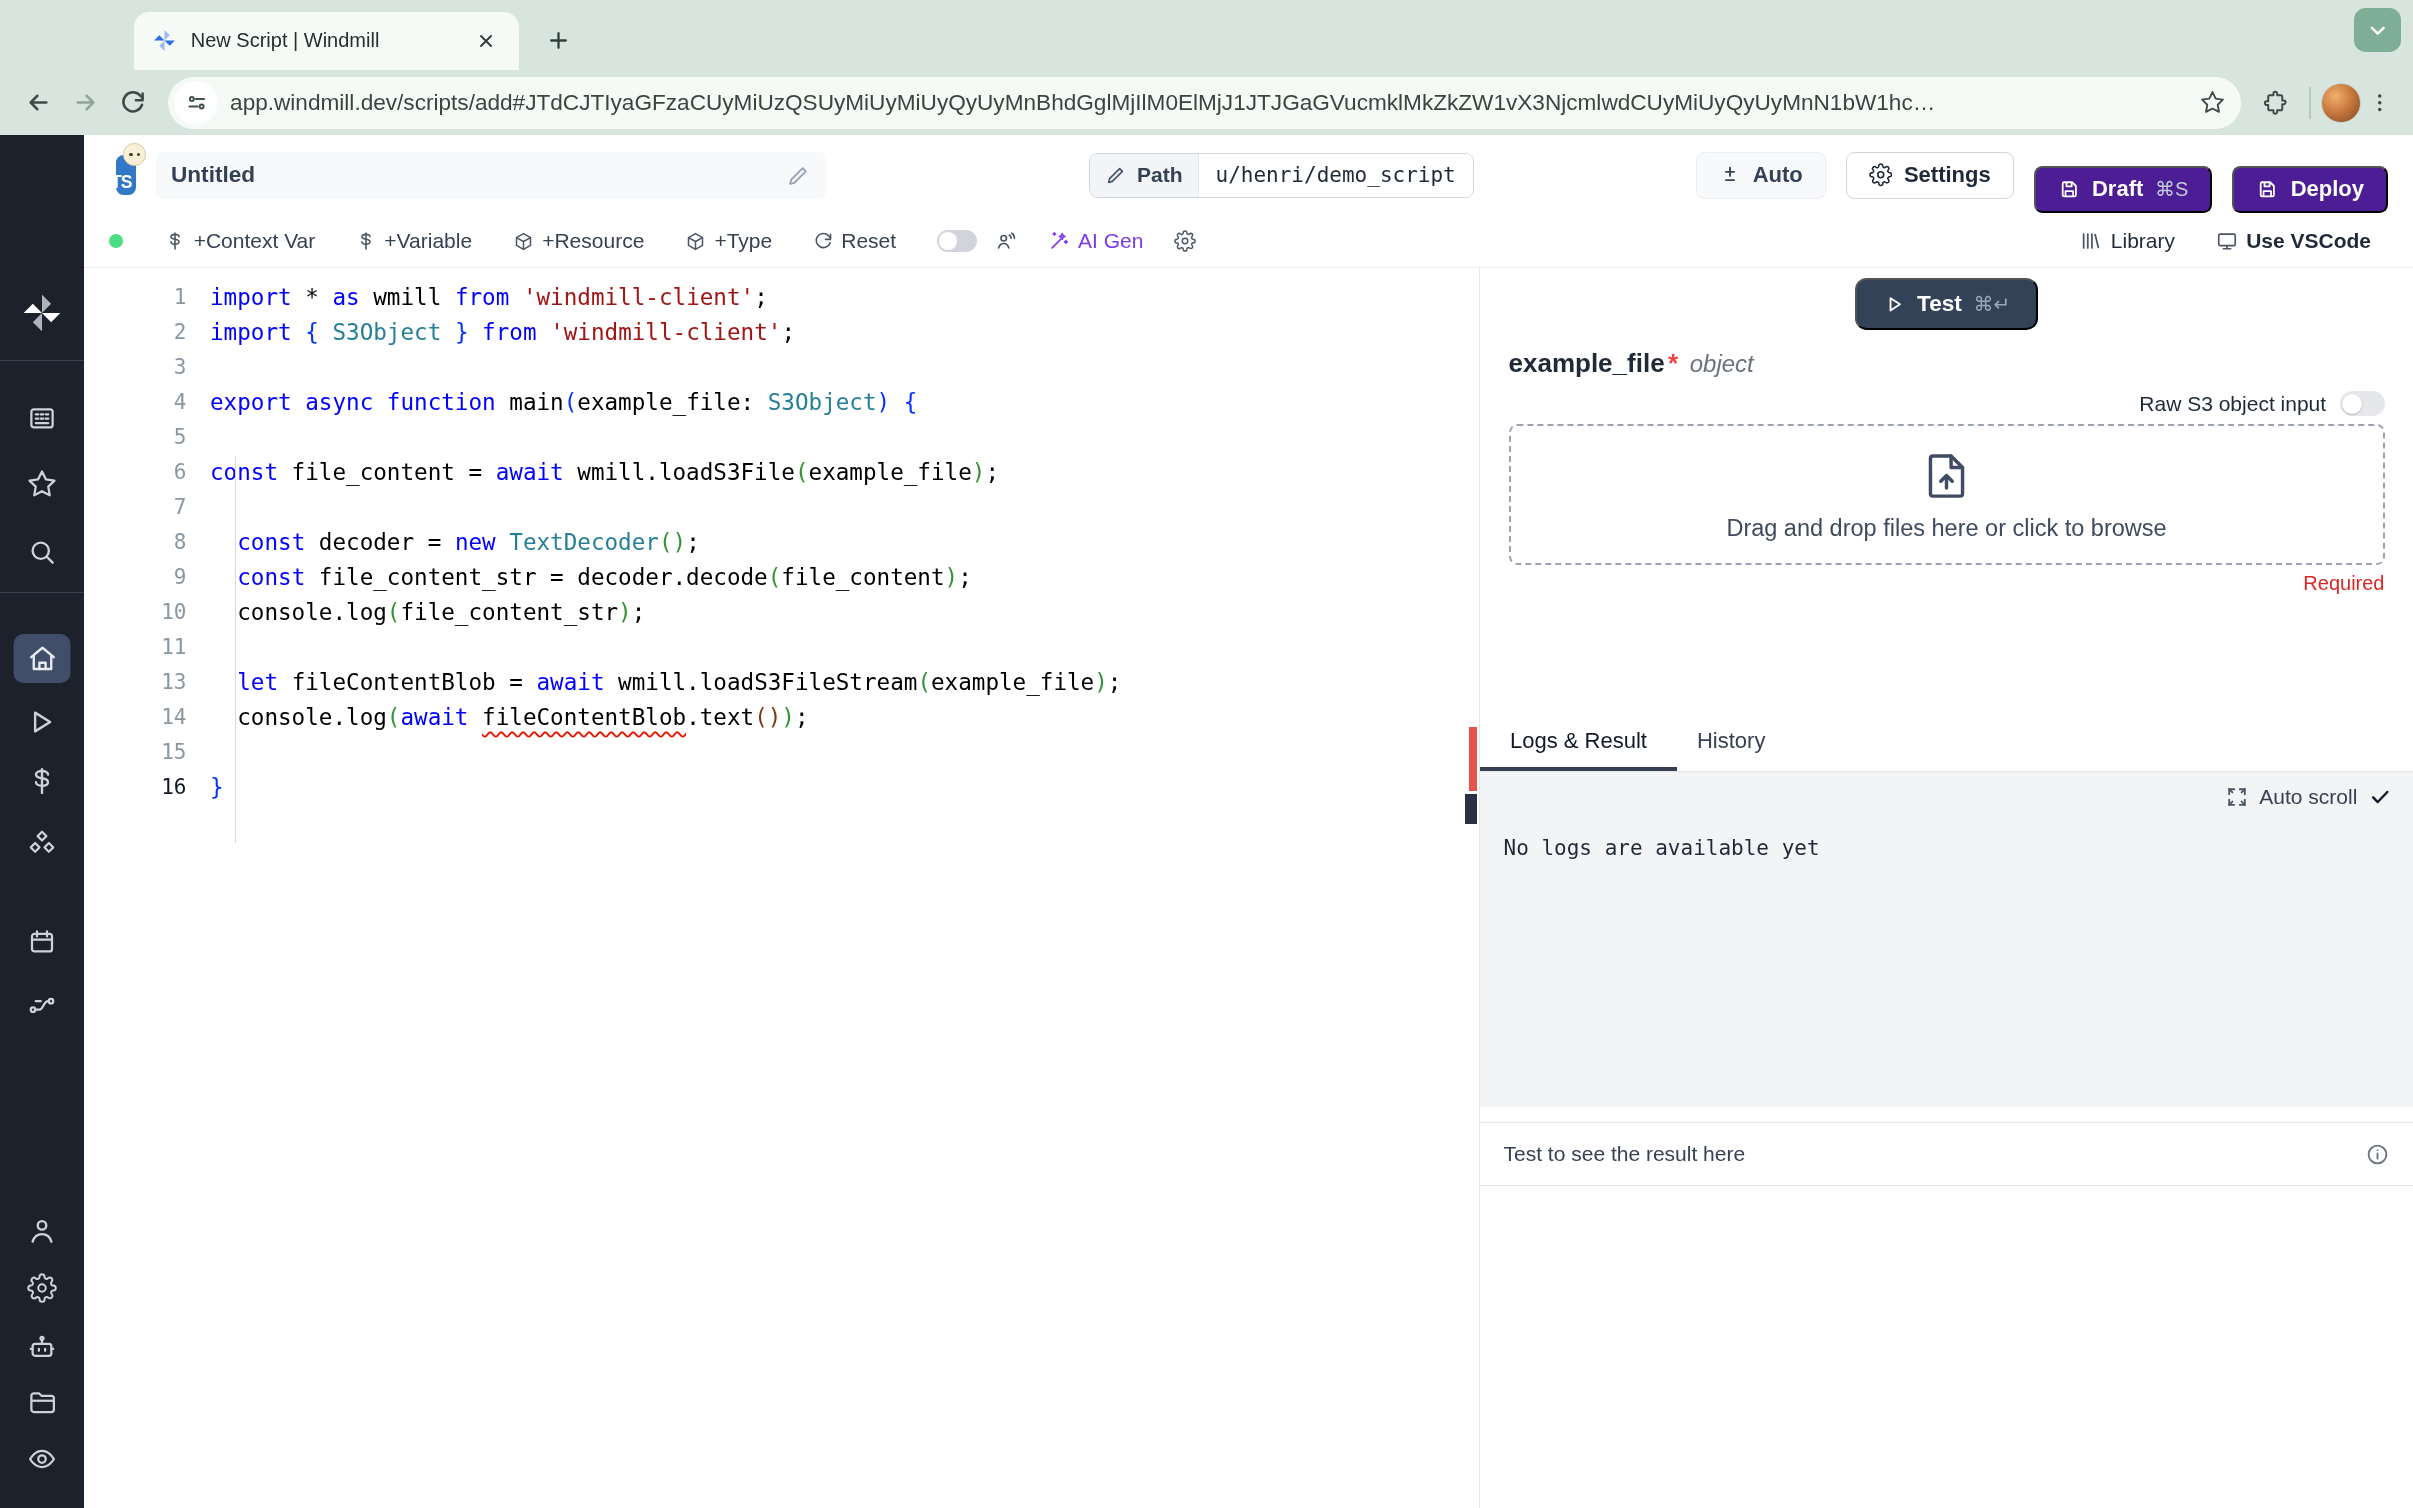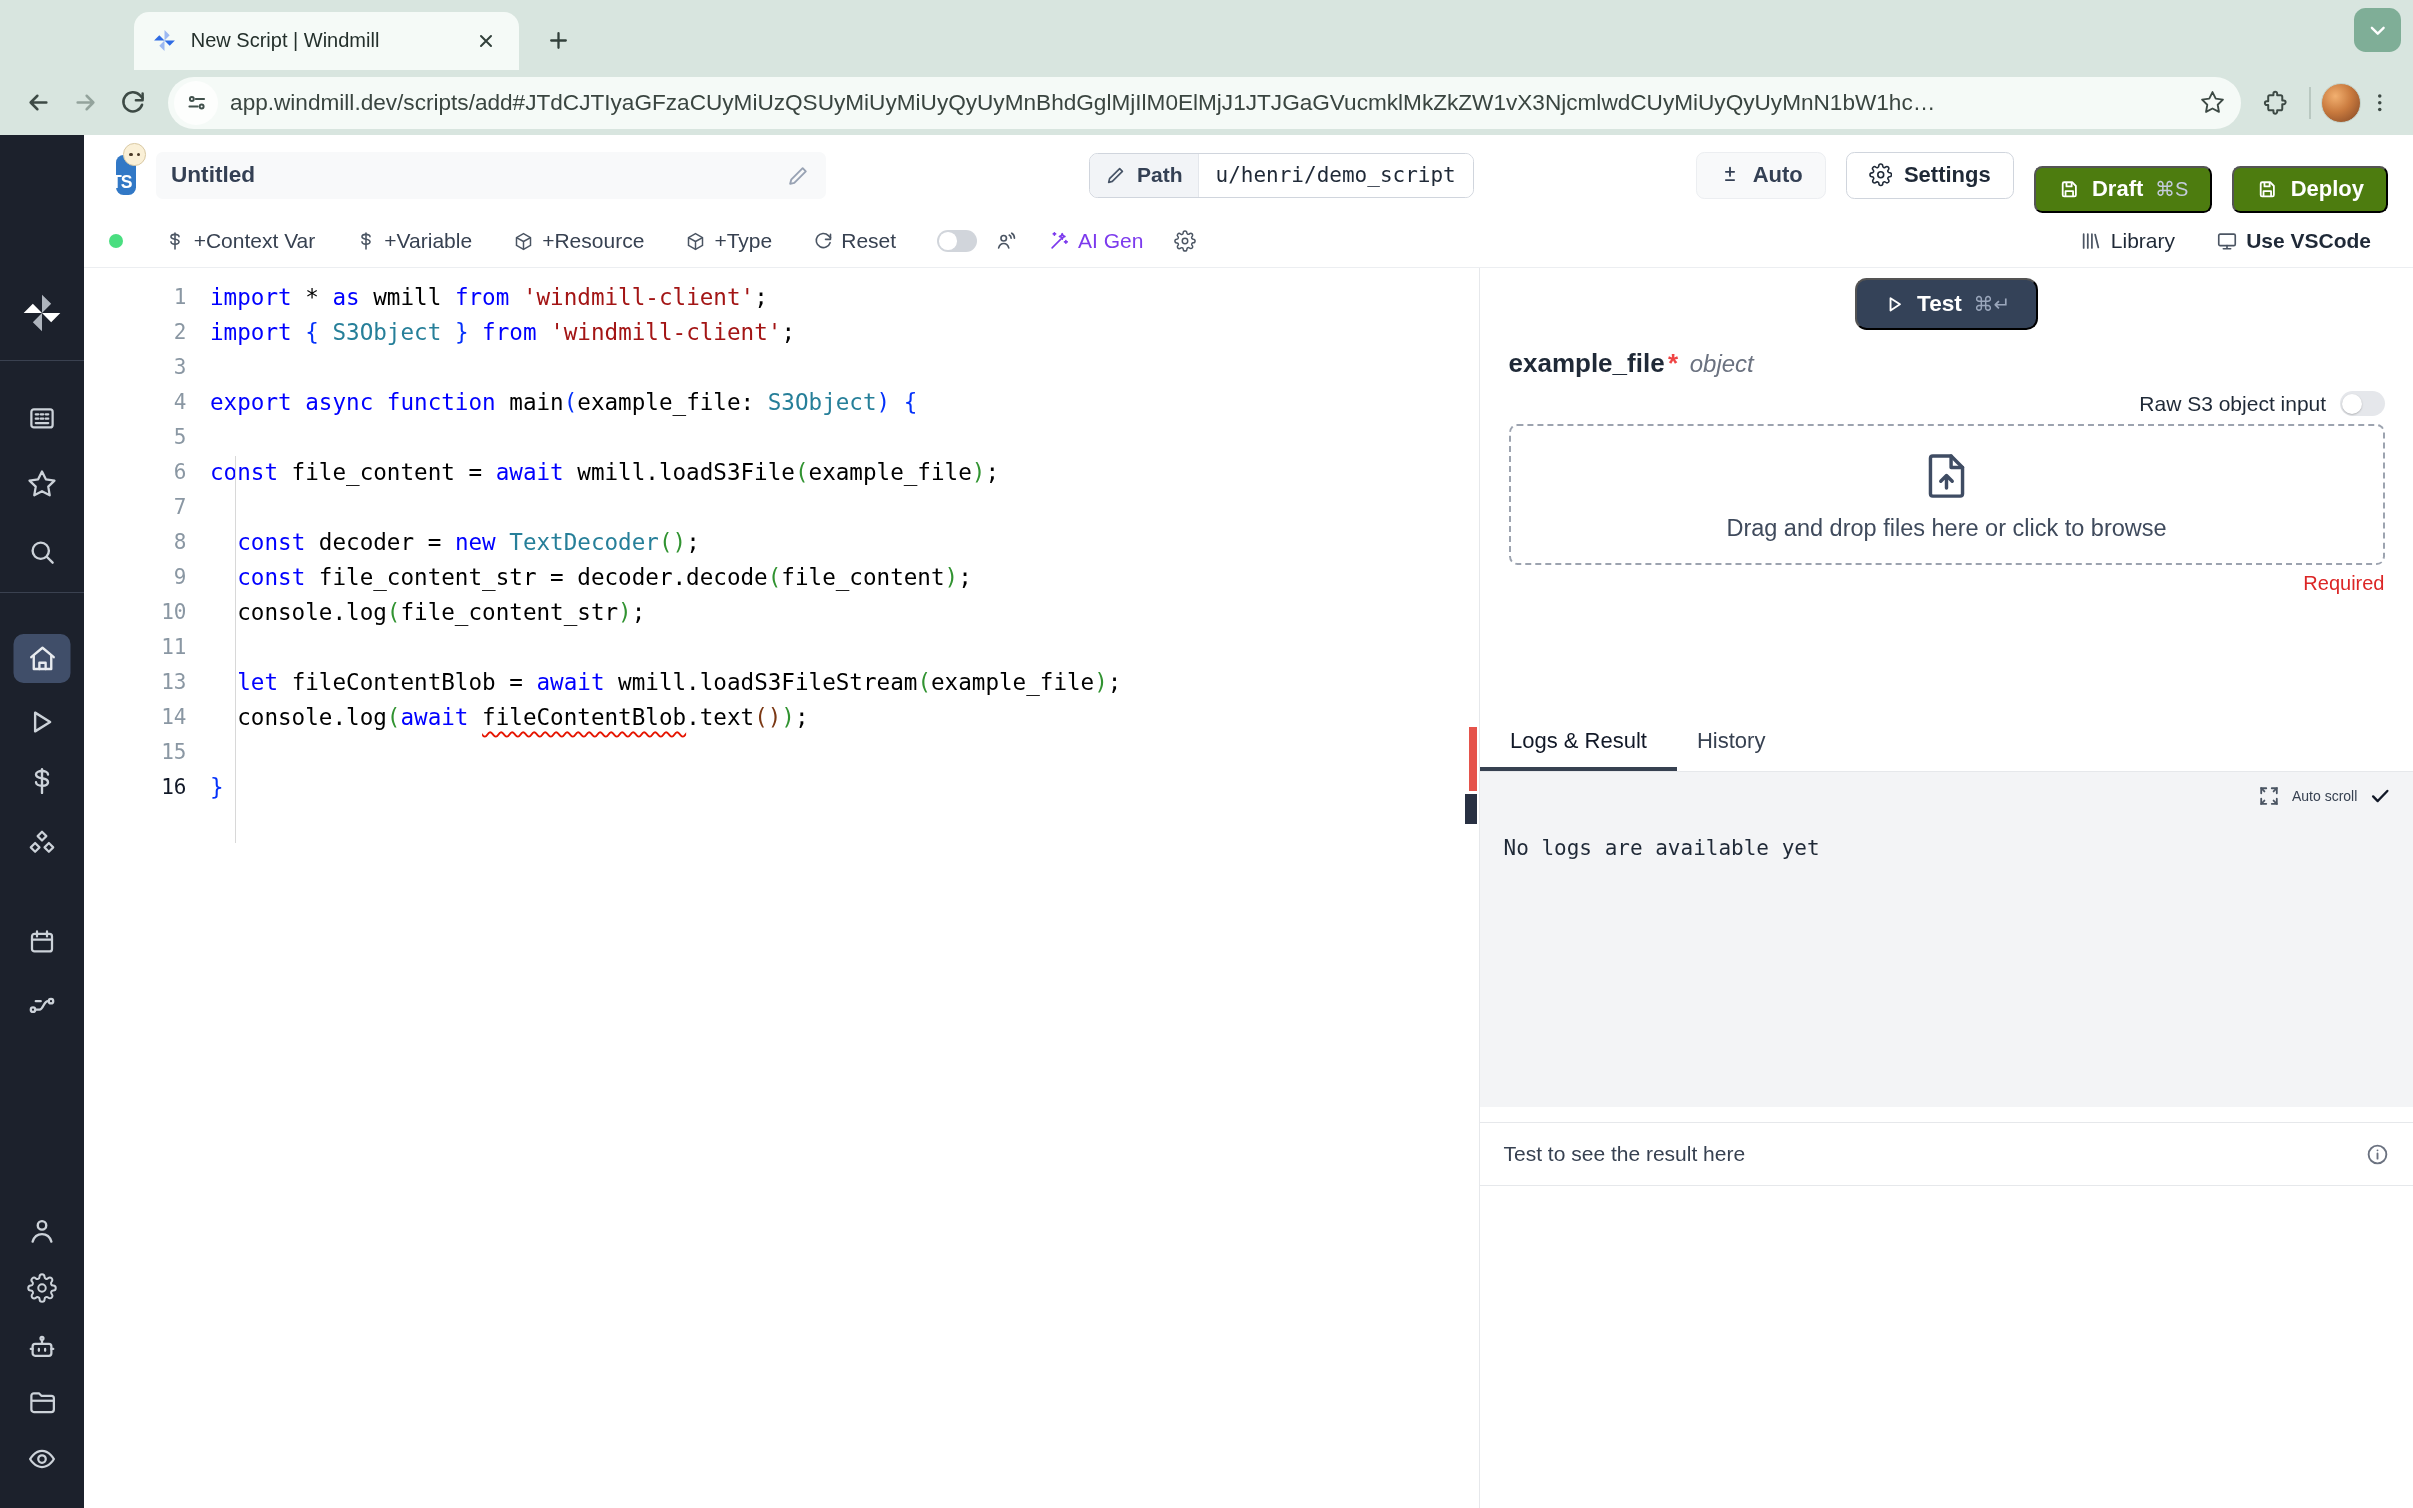--- a/index.html
+++ b/index.html
@@ -73,21 +73,21 @@
     border-radius:8.4px; overflow:hidden; margin-left:243px; }
   .pathchip .plabel { display:flex; align-items:center; gap:10px; background:#f2f4f7;
     padding:0 15px; font-size:21px; font-weight:600; color:#344054; border-right:1.7px solid #e4e7ec; }
   .pathchip .pval { display:flex; align-items:center; padding:0 17px; background:#fff;
     font-family:"DejaVu Sans Mono", monospace; font-size:21px; color:#1f2937; }
   .hspacer { flex:1; }
   .btn { height:47px; display:flex; align-items:center; justify-content:center; gap:11.7px;
     border-radius:8.4px; font-size:22px; font-weight:600; padding:0 22px; flex:none; }
   .btn-ghost { background:#f8f9fa; color:#344054; border:1.7px solid #eceef1; }
   .btn-white { background:#fff; color:#1f2937; border:1.7px solid #d0d5dd; }
-  .btn-slate { background:#4d7c0f; color:#fff;margin-top:28px; }
+  .btn-slate { background:#4c1d95; color:#fff;margin-top:28px; }
   .btn .kbd { font-weight:400; color:#c3cbda; font-size:20px; }
 
   
   .apptoolbar { height:53px; display:flex; align-items:center; padding:0 25px;
     border-bottom:1.7px solid #eceef1; gap:6.7px; }
   .statusdot { width:14.2px; height:14.2px; border-radius:50%; background:#4ade80; margin-right:18.4px; }
   .titem { display:flex; align-items:center; gap:8.4px; font-size:21px; color:#374151;
     padding:0 17px; height:39px; border-radius:6.7px; white-space:nowrap; }
   .titem svg { color:#4b5563; }
   .toggle { width:40px; height:22.6px; background:#d1d5db; border-radius:11.7px; position:relative;
@@ -137,21 +137,21 @@
     color:#3f4c63; }
   .dropzone .dtxt { font-size:23.5px; font-weight:500; color:#3f4a5c; }
   .required { text-align:right; color:#dc2626; font-size:20px; margin-top:6.7px; }
 
   .tabsrow { flex:none; display:flex; align-items:flex-end; border-bottom:1.7px solid #e6e8eb;
     height:52px; }
   .ptab { font-size:22px; color:#111827; padding:0 30px 13.4px 30px; border-bottom:4.2px solid #374151; }
   .ptab.inactive { color:#374151; border-bottom:4.2px solid transparent; padding:0 20px 13.4px 20px; }
   .logsarea { flex:none; height:335px; background:#f3f4f6; padding:11.7px 23.5px; position:relative; }
   .autoscroll { position:absolute; right:22px; top:13.4px; display:flex; align-items:center;
-    gap:11.7px; font-size:14px; color:#374151; }
+    gap:11.7px; font-size:21px; color:#374151; }
   .autoscroll svg { color:#4b5563; }
   .nologs { margin-top:52px; font-family:"DejaVu Sans Mono", monospace; font-size:21px;
     color:#1f2937; }
   .resultrow { margin-top:15px; border-top:1.7px solid #e6e8eb; border-bottom:1.7px solid #e6e8eb;
     height:64px; display:flex; align-items:center; padding:0 23.5px; font-size:21px; color:#374151; }
   .resultrow .info { margin-left:auto; color:#6b7280; }
 
   svg.i { display:block; }
 </style>
 </head>

